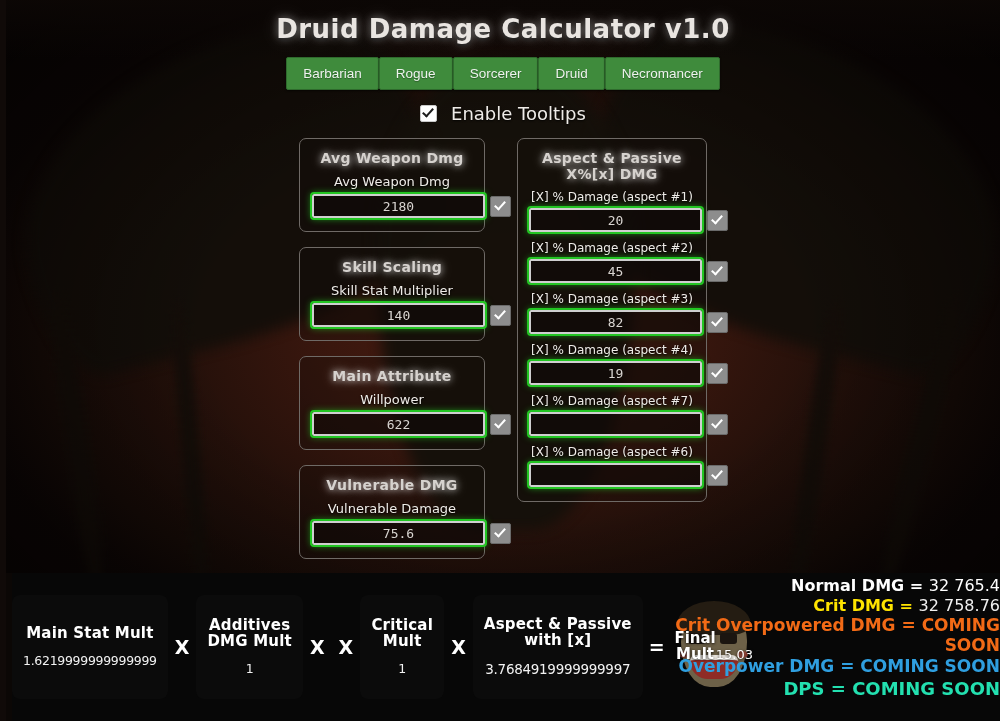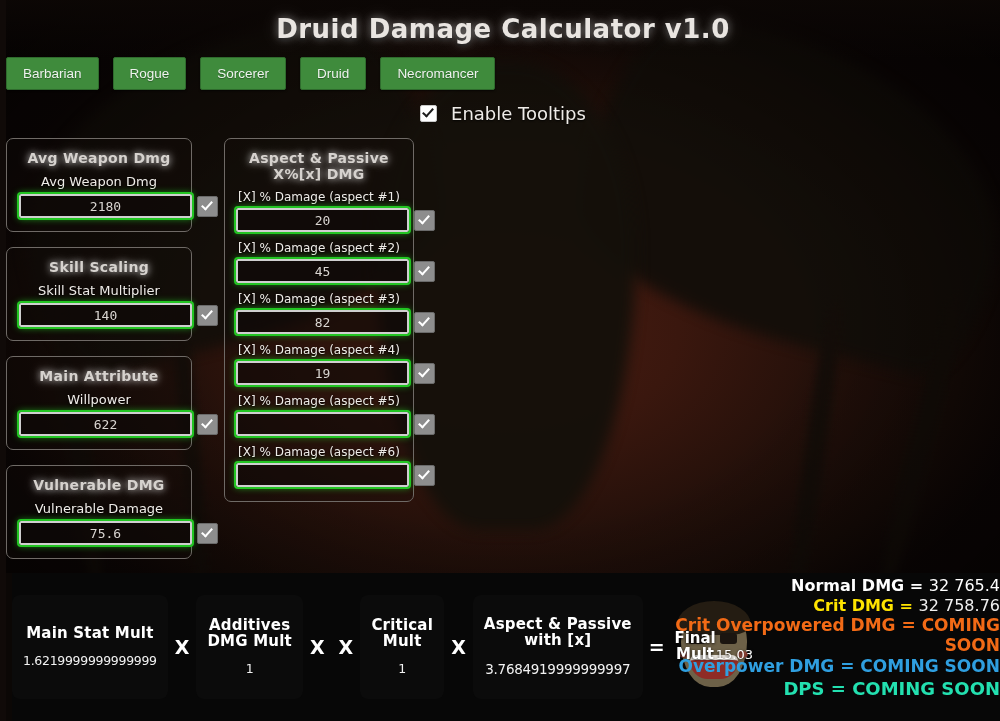--- a/index.html
+++ b/index.html
@@ -61,21 +61,21 @@
     font-family:"DejaVu Sans",sans-serif;
     font-weight:bold;
     font-size:26px;
     letter-spacing:.5px;
     color:#e9e5e1;
     margin:8px 0 0 0;
     padding-top:6px;
     text-shadow:0 0 9px rgba(255,255,255,.45),0 0 22px rgba(255,255,255,.2),0 2px 3px rgba(0,0,0,.9);
   }
   .classbar{
-    display:flex;gap:14px;margin-top:13px;
+    display:flex;justify-content:center;margin-top:13px;
   }
   .classbtn{
     background:#3f8b3c;
     color:#eef3ee;
     border:1px solid #2f6b2d;
     font-size:13.5px;
     padding:8px 16px;
     border-radius:2px;
     cursor:pointer;
     font-family:"Liberation Sans",sans-serif;
@@ -93,21 +93,21 @@
     width:15px;height:15px;background:#ffffff;border:1px solid #c9c9c9;border-radius:2px;
     position:relative;display:inline-block;cursor:pointer;
   }
   .cbx::after{
     content:"";position:absolute;left:4px;top:0px;width:4px;height:9px;
     border:solid #1d1d1d;border-width:0 2px 2px 0;transform:rotate(42deg);
   }
 
   
   .cols{
-    display:flex;gap:32px;
+    display:flex;justify-content:center;gap:32px;
     margin-top:14px;align-items:flex-start;
   }
   .panel{
     border:1px solid #6f6a66;
     border-radius:7px;
     background:rgba(20,12,9,.30);
     padding:7px 12px 13px 12px;
     box-sizing:border-box;
   }
   .col-left .panel{width:186px;margin-bottom:15px;}
@@ -378,21 +378,21 @@
             <input class="inp" type="text" value="82" style="">
             <span class="mini-cbx"></span>
           </div>
 
           <div class="field-label">[X] % Damage (aspect #4)</div>
           <div class="field-row">
             <input class="inp" type="text" value="19" style="">
             <span class="mini-cbx"></span>
           </div>
 
-          <div class="field-label">[X] % Damage (aspect #5)</div>
+          <div class="field-label">[X] % Damage (aspect #7)</div>
           <div class="field-row">
             <input class="inp" type="text" value="" style="">
             <span class="mini-cbx"></span>
           </div>
 
           <div class="field-label">[X] % Damage (aspect #6)</div>
           <div class="field-row">
             <input class="inp" type="text" value="" style="">
             <span class="mini-cbx"></span>
           </div>

